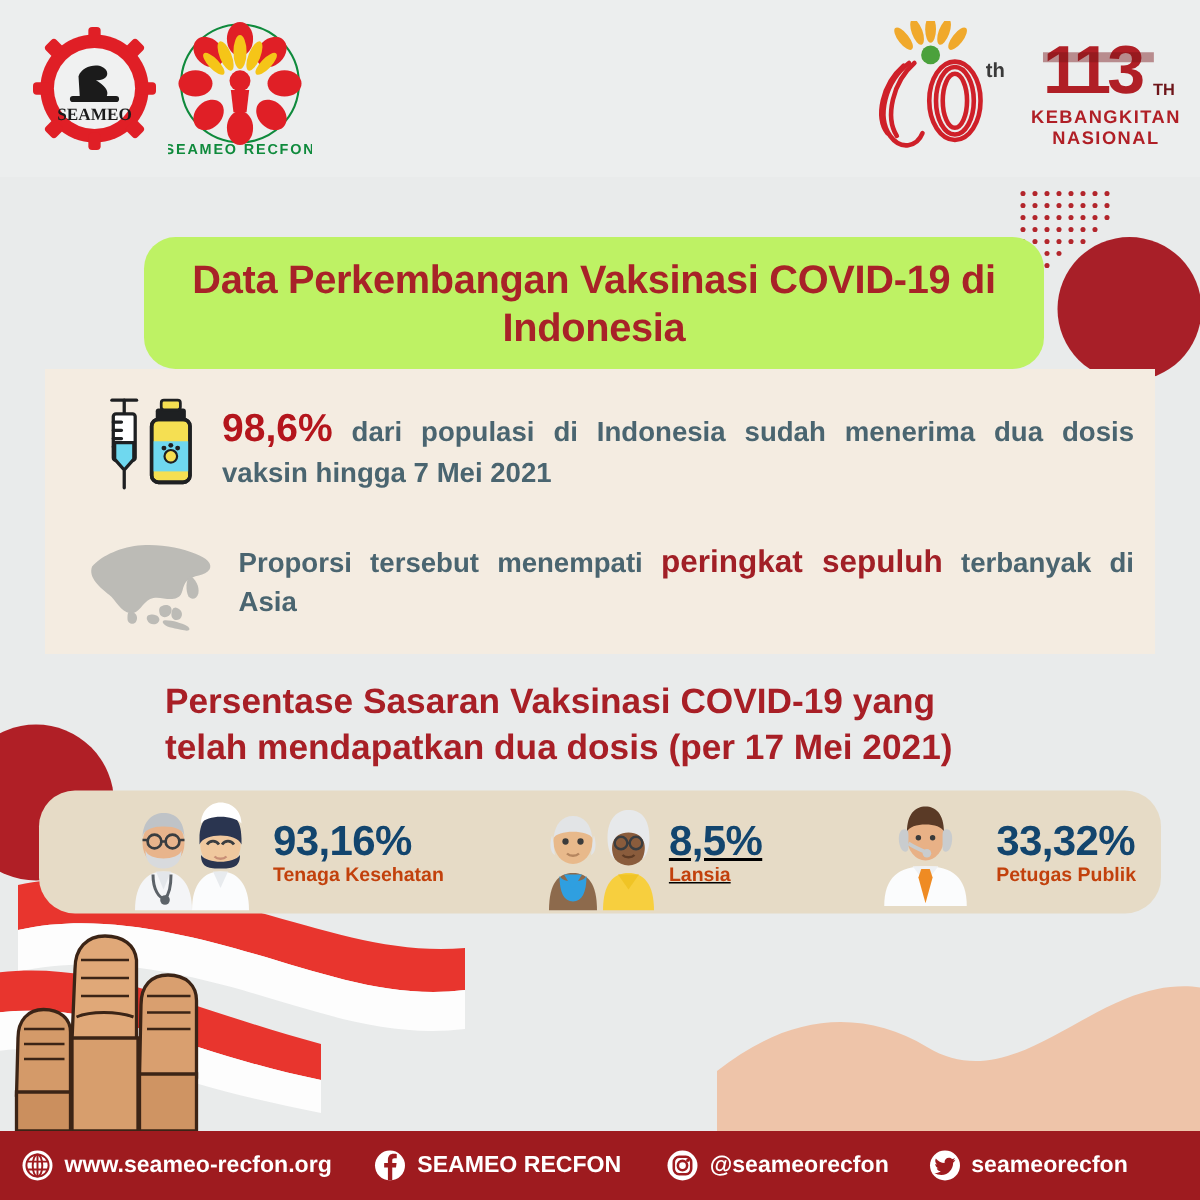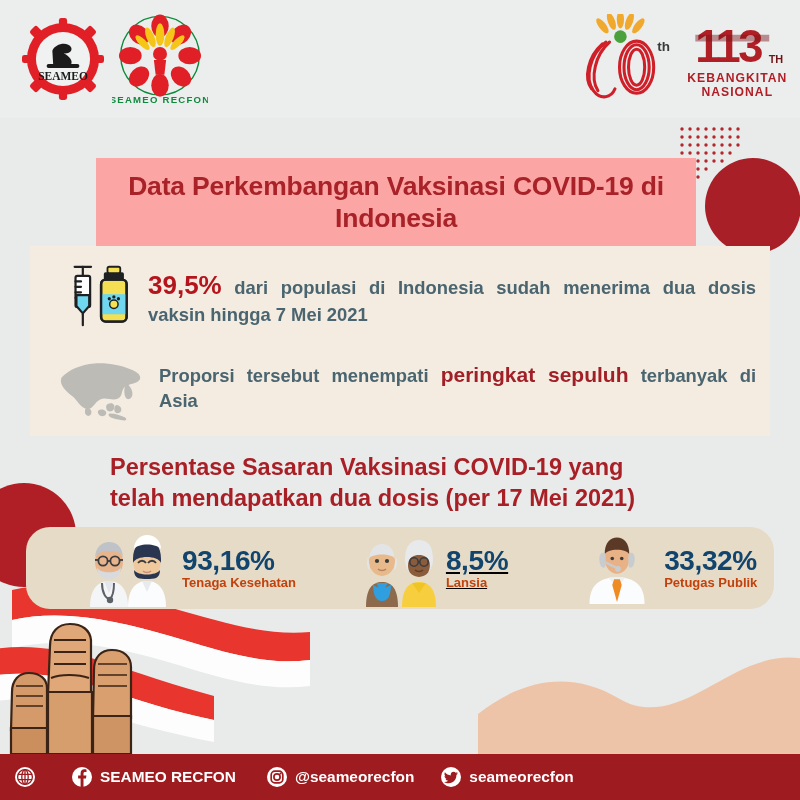--- a/index.html
+++ b/index.html
@@ -79,26 +79,27 @@
     left: 478px; bottom: 44px;
     width: 330px; height: 120px;
     z-index: 2;
   }
 
   
   .title-banner {
     position: absolute;
     left: 96px; top: 158px;
     width: 600px; height: 88px;
-    background: #fca5a5;
+    background: #bef264;
     z-index: 5;
     display: flex;
     align-items: center;
     justify-content: center;
     padding: 4px 24px;
+    border-radius: 21px;
   }
   .title-text {
     color: #a82228;
     font-size: 26.5px;
     font-weight: bold;
     line-height: 1.22;
     text-align: center;
     letter-spacing: -0.2px;
   }
 
@@ -425,21 +426,21 @@
           <rect x="45" y="20" width="28" height="46" rx="5" fill="#f5df52" stroke="#1e2022" stroke-width="2.6"></rect>
           <rect x="45" y="36" width="28" height="22" fill="#6fd8ef"></rect>
           <rect x="45" y="20" width="28" height="46" rx="5" fill="none" stroke="#1e2022" stroke-width="2.6"></rect>
           <circle cx="59" cy="47" r="4.6" fill="#f5df52" stroke="#1e2022" stroke-width="1.6"></circle>
           <circle cx="54" cy="41" r="1.8" fill="#1e2022"></circle>
           <circle cx="59" cy="39" r="1.8" fill="#1e2022"></circle>
           <circle cx="64" cy="41" r="1.8" fill="#1e2022"></circle>
         </svg>
       </div>
       <div class="info-body">
-        <span class="big-red">39,5%</span><span> dari populasi di Indonesia sudah menerima dua dosis vaksin hingga 7 Mei 2021</span>
+        <span class="big-red">98,6%</span><span> dari populasi di Indonesia sudah menerima dua dosis vaksin hingga 7 Mei 2021</span>
       </div>
     </div>
 
     <div class="info-row info-row-2">
       <div class="info-icon">
         <svg viewBox="0 0 92 72" width="88" height="68">
           <g fill="#bcbbb6">
             <path d="M3 24 C10 16 24 10 38 9 C52 8 66 11 76 15 C84 18 88 22 86 26 C83 31 74 30 70 34 C66 38 68 44 63 46 C57 49 50 44 44 47 C38 50 36 58 30 57 C23 56 20 48 15 44 C9 39 0 32 3 24 Z"></path>
             <path d="M72 30 C76 33 79 38 78 43 C77 47 73 48 71 45 C69 41 69 34 72 30 Z"></path>
             <path d="M52 52 C56 50 60 52 59 56 C58 60 53 61 51 58 C50 55 50 53 52 52 Z"></path>
@@ -564,20 +565,21 @@
 
     <div class="footer-item f-1">
       <svg class="footer-icon" viewBox="0 0 22 22">
         <circle cx="11" cy="11" r="10" fill="#ffffff"></circle>
         <g fill="none" stroke="#9e1b1f" stroke-width="1.3">
           <circle cx="11" cy="11" r="7.4"></circle>
           <ellipse cx="11" cy="11" rx="3.2" ry="7.4"></ellipse>
           <path d="M3.9 8.4 L18.1 8.4 M3.9 13.6 L18.1 13.6 M11 3.6 L11 18.4"></path>
         </g>
       </svg>
+      <span>www.seameo-recfon.org</span>
     </div>
 
     <div class="footer-item f-2">
       <svg class="footer-icon" viewBox="0 0 22 22">
         <circle cx="11" cy="11" r="10" fill="#ffffff"></circle>
         <path d="M12.5 21 L12.5 12.4 L15 12.4 L15.4 9.4 L12.5 9.4 L12.5 7.6 C12.5 6.7 12.8 6.1 14.1 6.1 L15.5 6.1 L15.5 3.4 C15.2 3.3 14.3 3.2 13.3 3.2 C11.1 3.2 9.6 4.6 9.6 7.2 L9.6 9.4 L7.1 9.4 L7.1 12.4 L9.6 12.4 L9.6 21 Z" fill="#9e1b1f"></path>
       </svg>
       <span>SEAMEO RECFON</span>
     </div>
 

